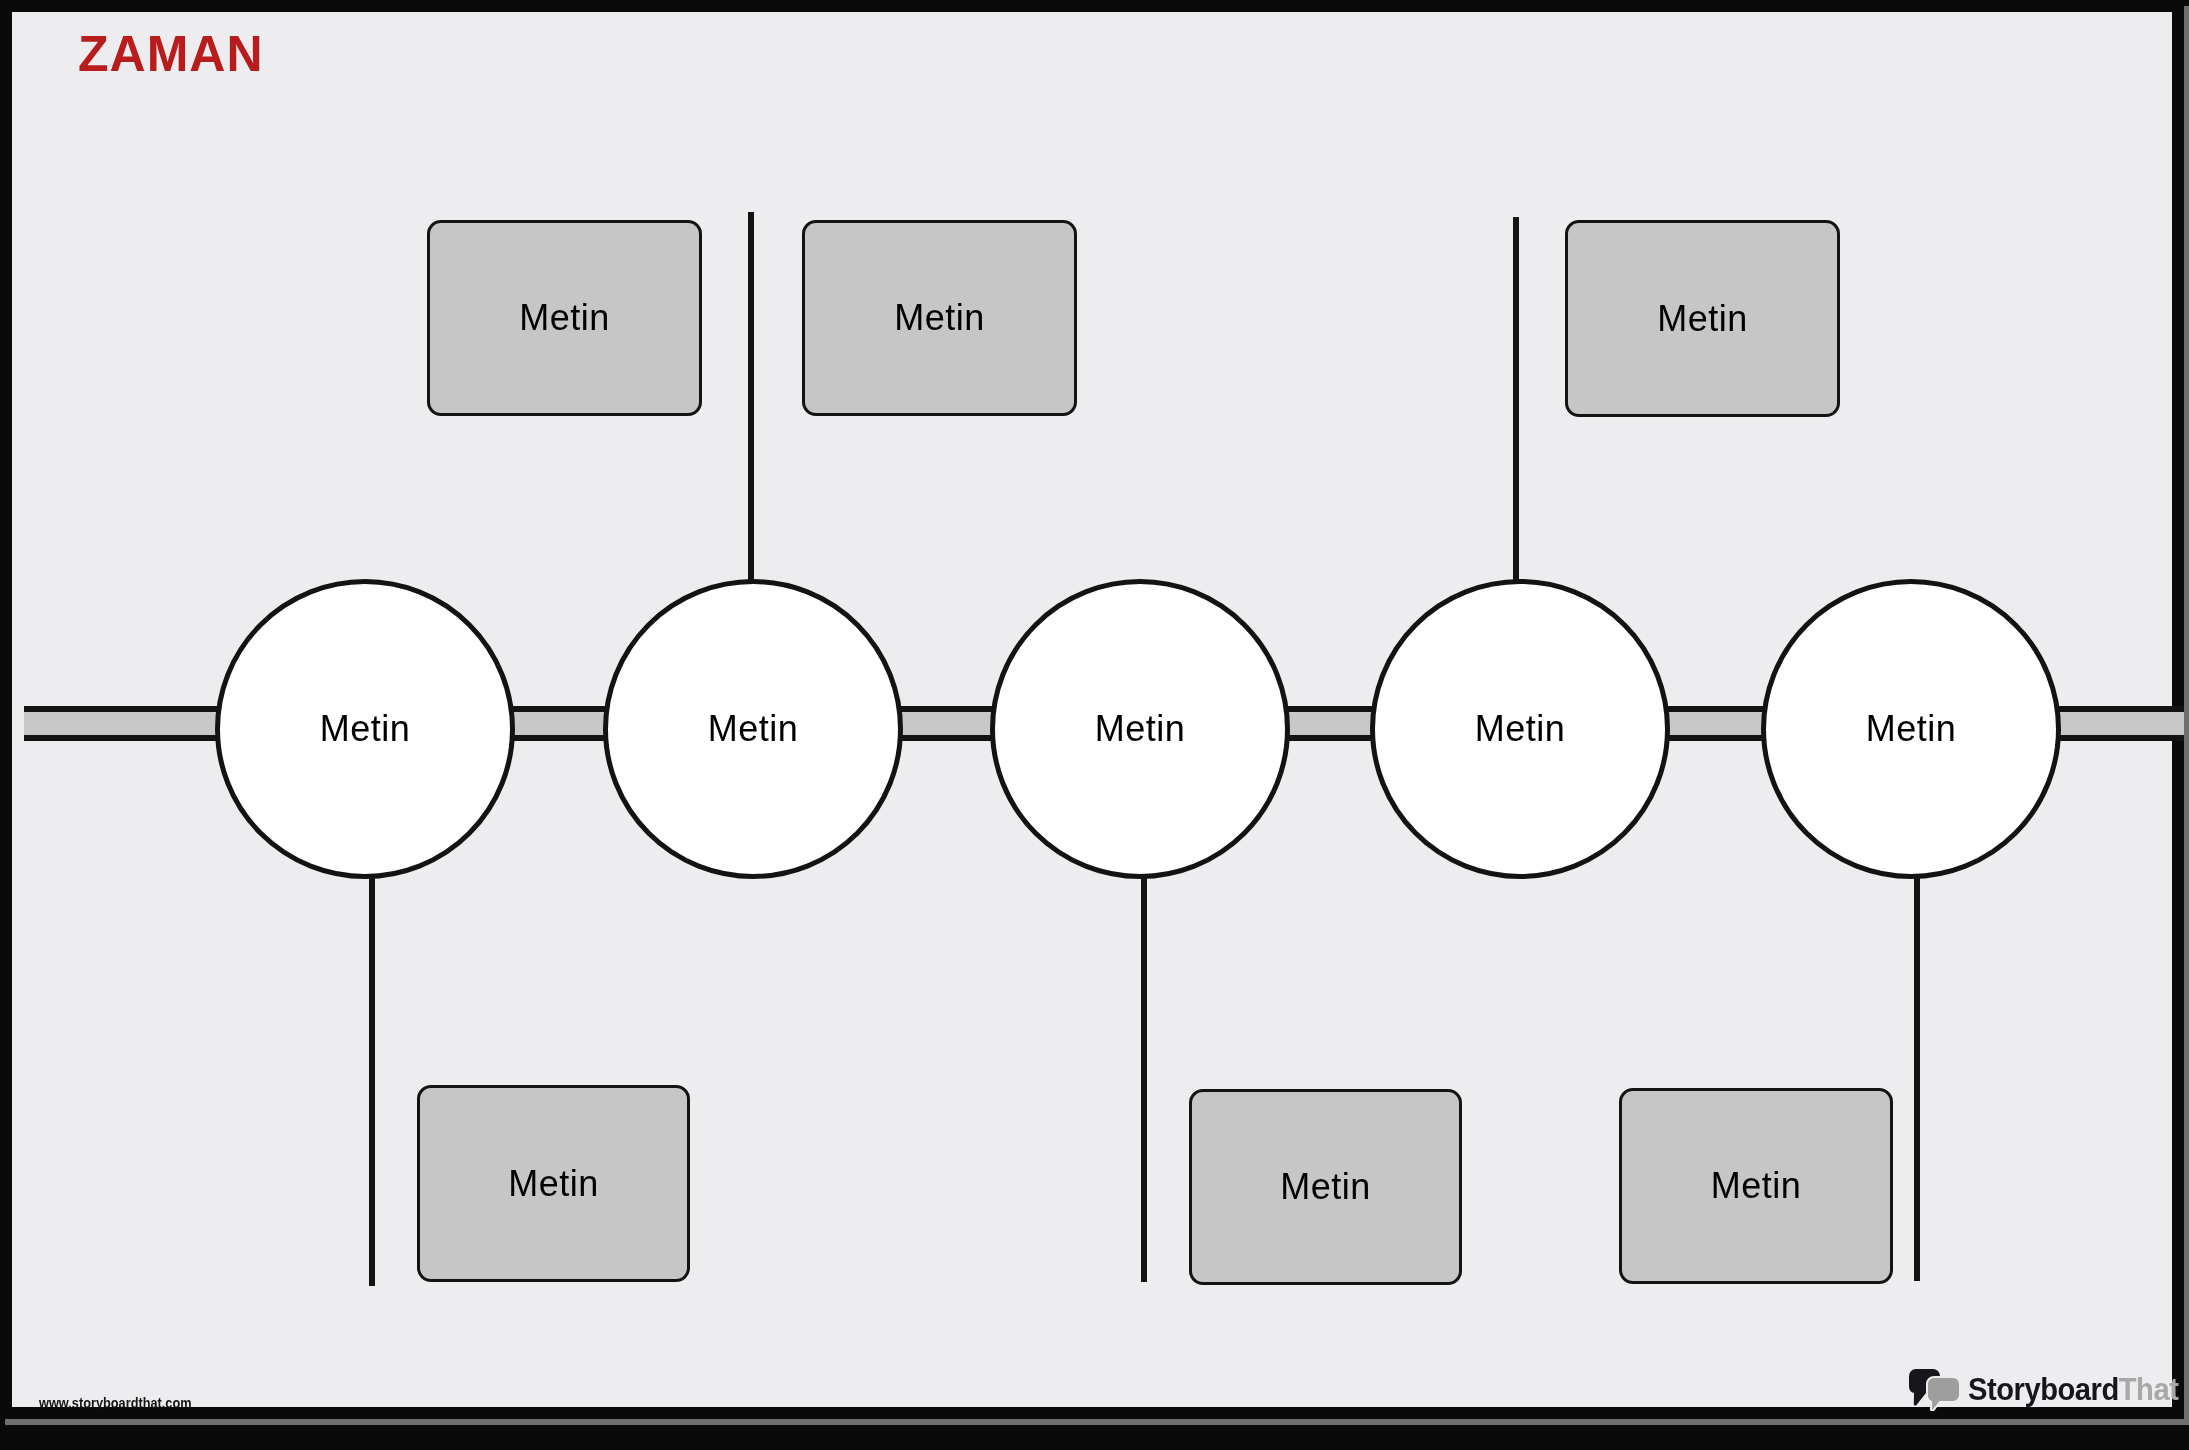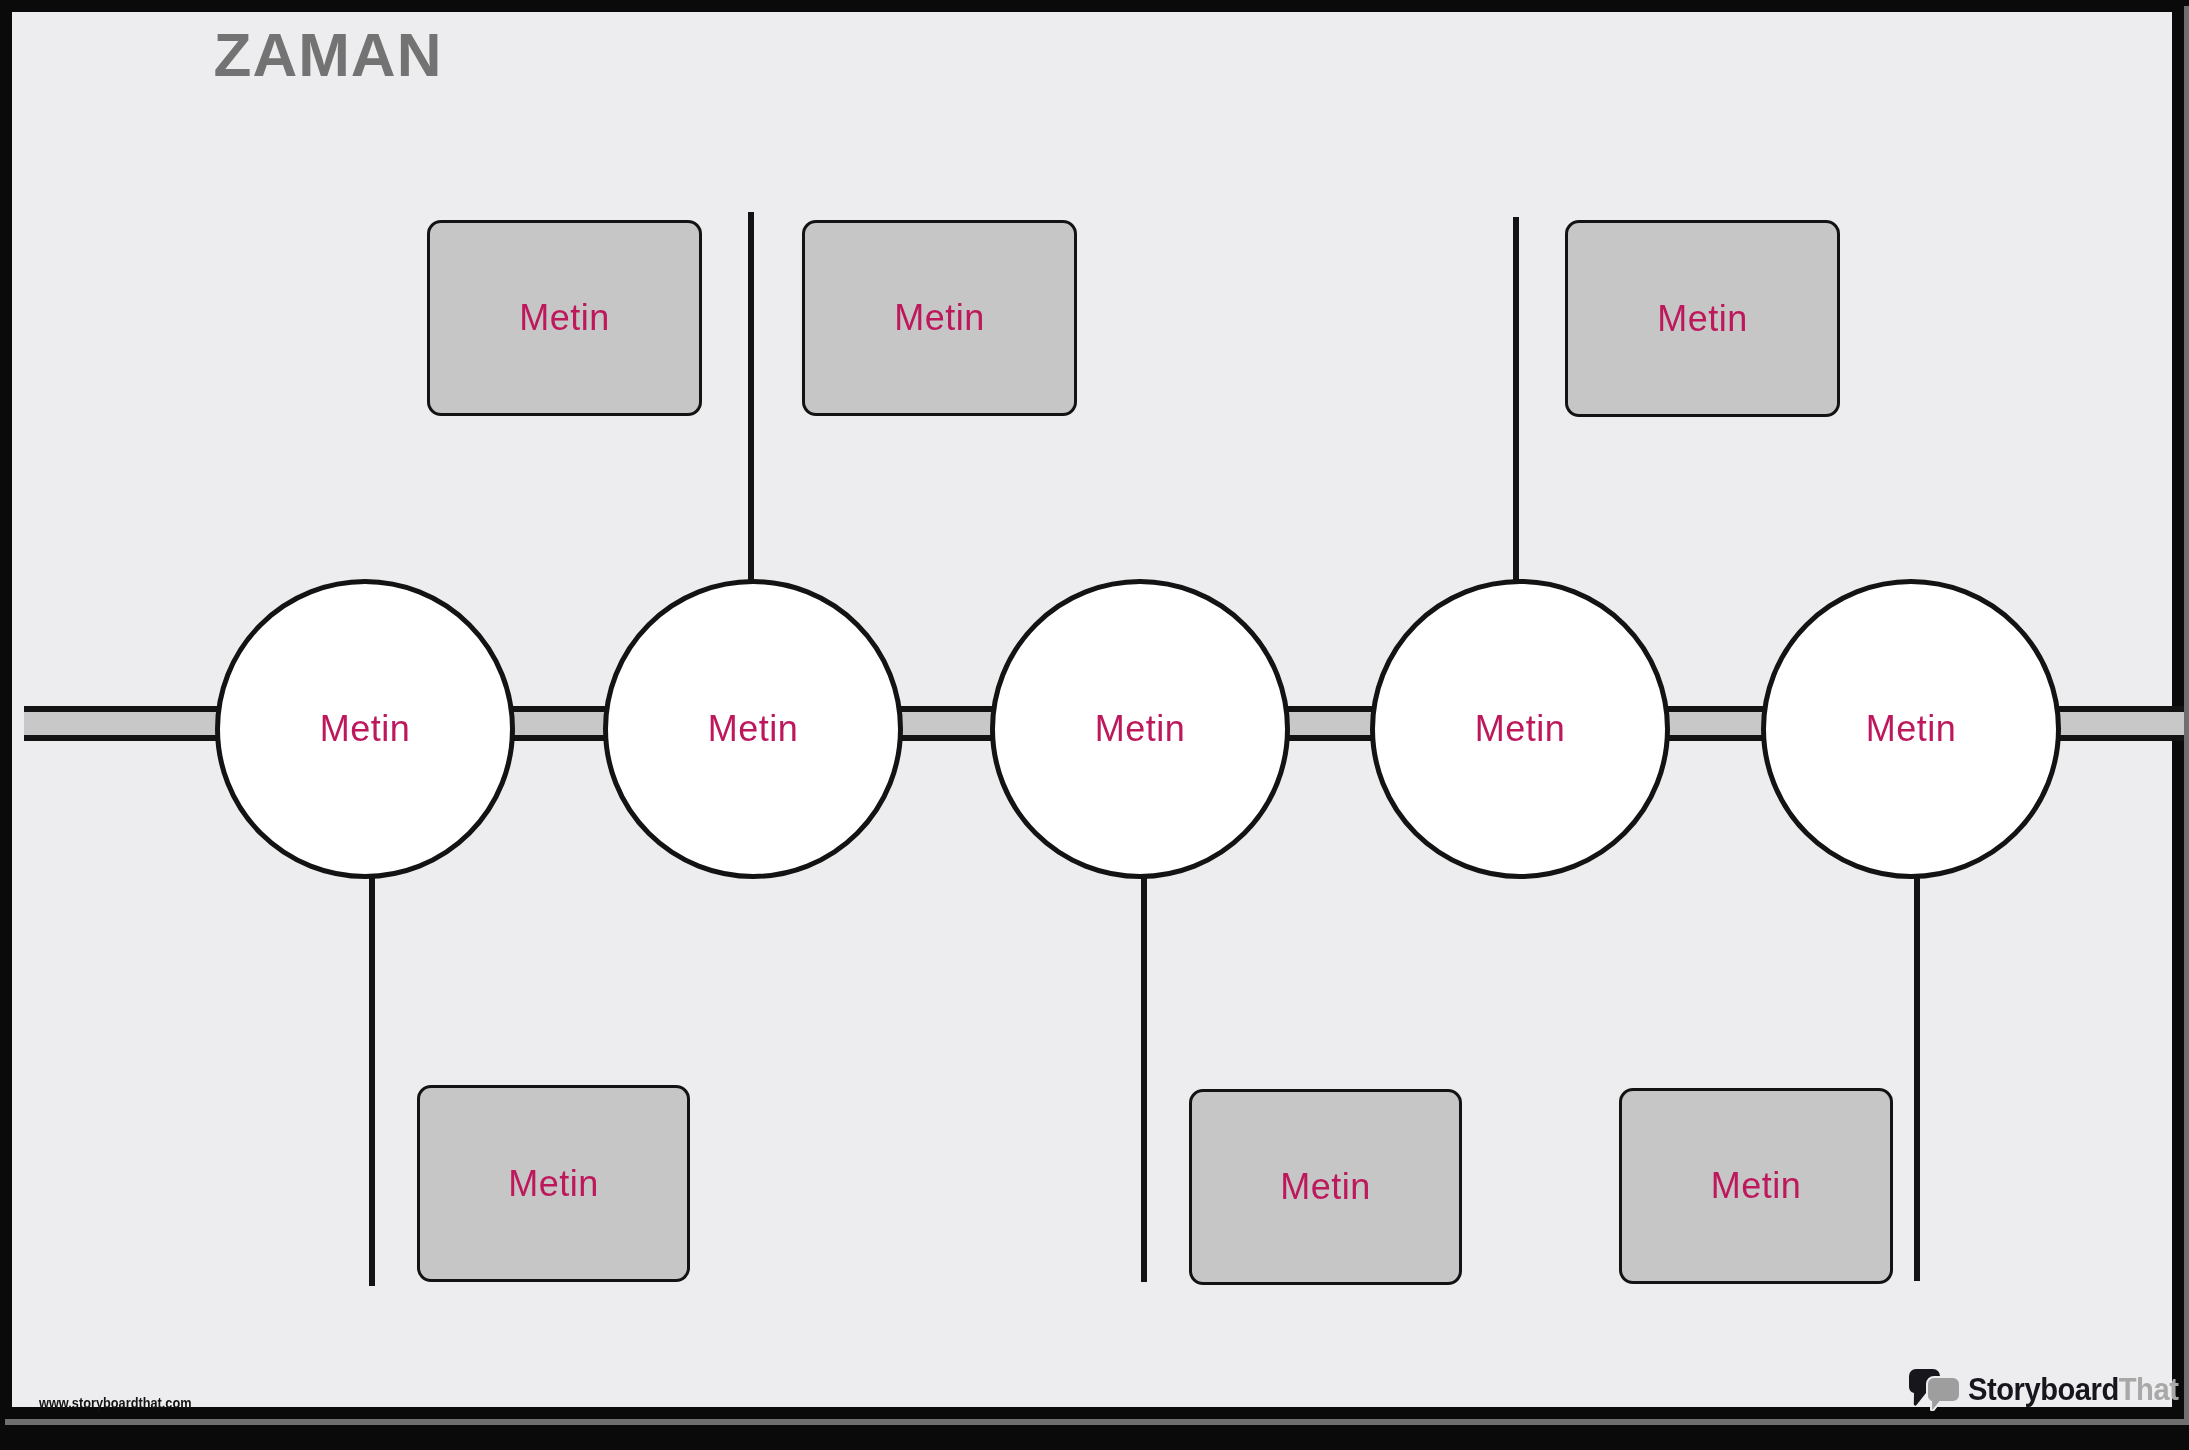--- a/index.html
+++ b/index.html
@@ -18,23 +18,23 @@
     background:#ededef;
     box-shadow:5px 6px 0 #6f6f6f;
   }
   .canvas{
     position:absolute;left:12px;top:12px;
     width:2160px;height:1395px;
   }
   
   .title{
     position:absolute;left:54px;top:-11px;width:500px;
-    text-align:center;
-    font-size:62px;line-height:83px;font-weight:600;
-    letter-spacing:1px;color:#737373;
+    text-align:left;
+    font-size:50px;line-height:83px;font-weight:600;
+    letter-spacing:1px;color:#b91c1c;
   }
   .title div{white-space:nowrap;}
   
   .bar{
     position:absolute;left:0;top:682px;
     width:2160px;height:23px;
     background:#c8c8c8;
     border-top:6px solid #131313;
     border-bottom:6px solid #131313;
     z-index:1;
@@ -72,21 +72,21 @@
     z-index:3;
     display:flex;align-items:center;justify-content:center;
   }
   .ebox.a{left:403px;top:196px;width:275px;height:196px;}
   .ebox.b{left:778px;top:196px;width:275px;height:196px;}
   .ebox.c{left:1541px;top:196px;width:275px;height:197px;}
   .ebox.d{left:393px;top:1061px;width:273px;height:197px;}
   .ebox.e{left:1165px;top:1065px;width:273px;height:196px;}
   .ebox.f{left:1595px;top:1064px;width:274px;height:196px;}
   .label{
-    font-size:36px;color:#be185d;letter-spacing:0.5px;
+    font-size:36px;color:#000000;letter-spacing:0.5px;
   }
   
   .site-url{
     position:absolute;left:15px;top:1370px;
     font-size:15px;font-weight:bold;color:#131313;
     letter-spacing:0px;
     transform:scaleX(0.85);transform-origin:left center;
     white-space:nowrap;
   }
   

